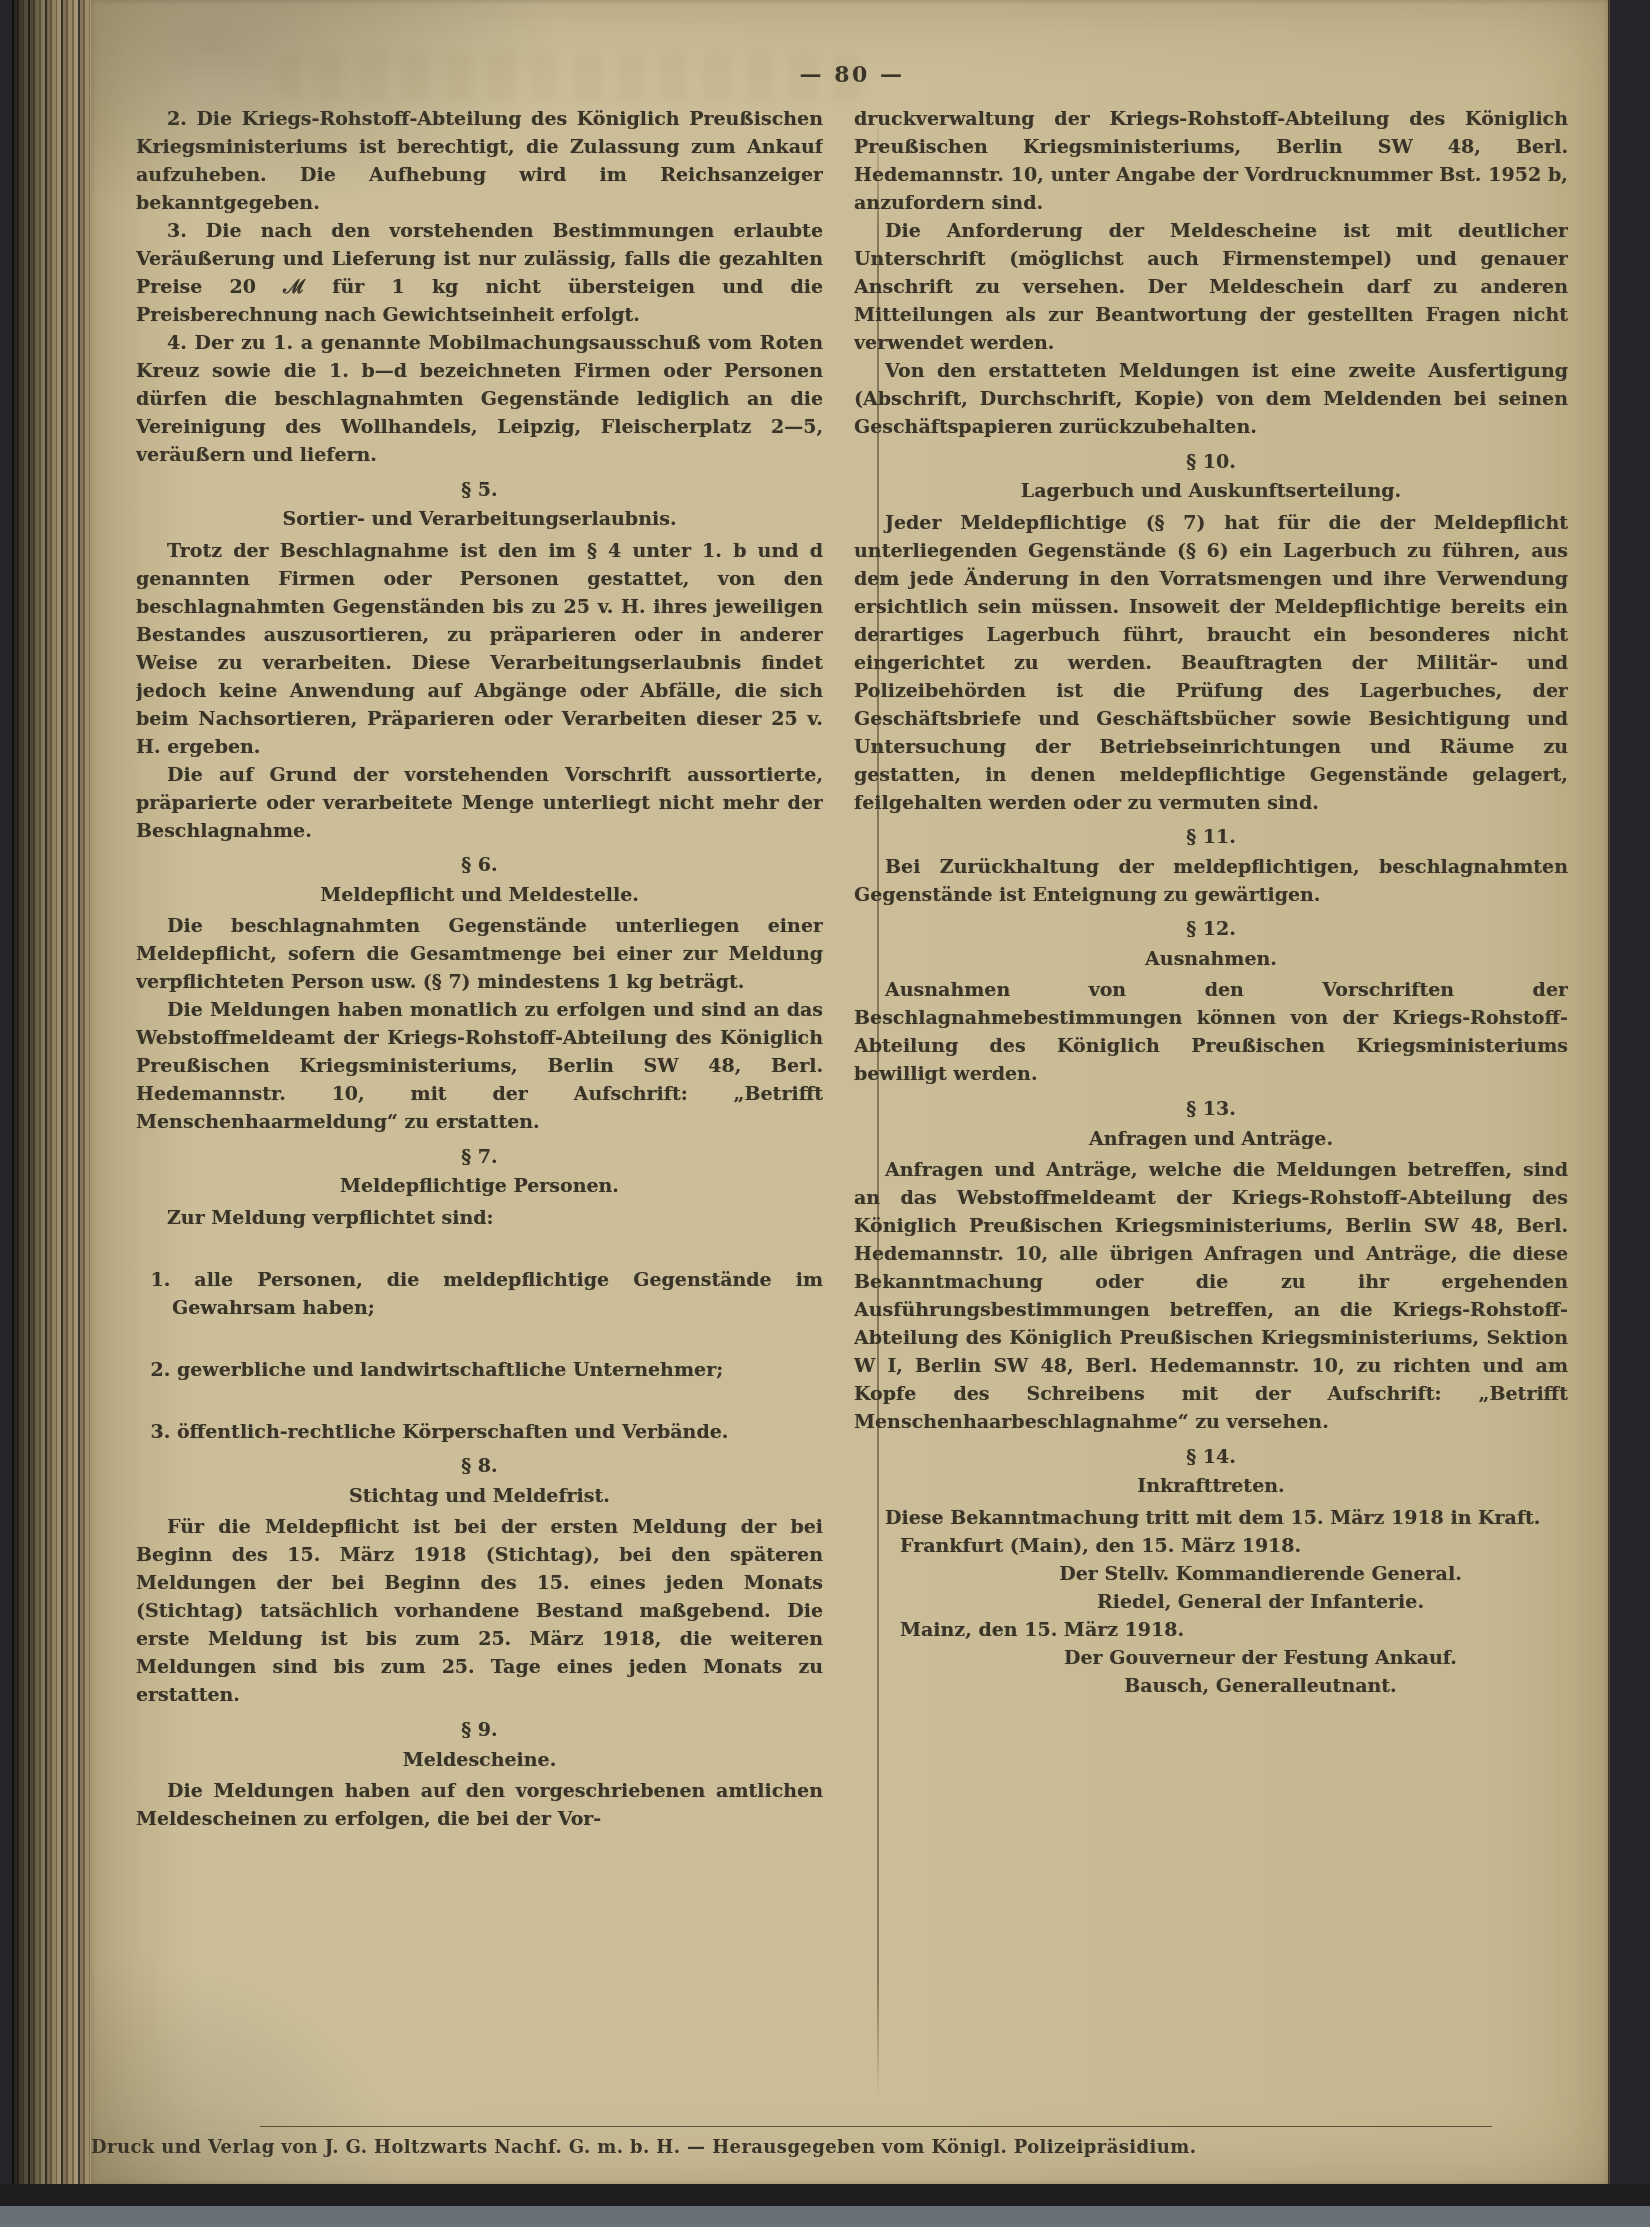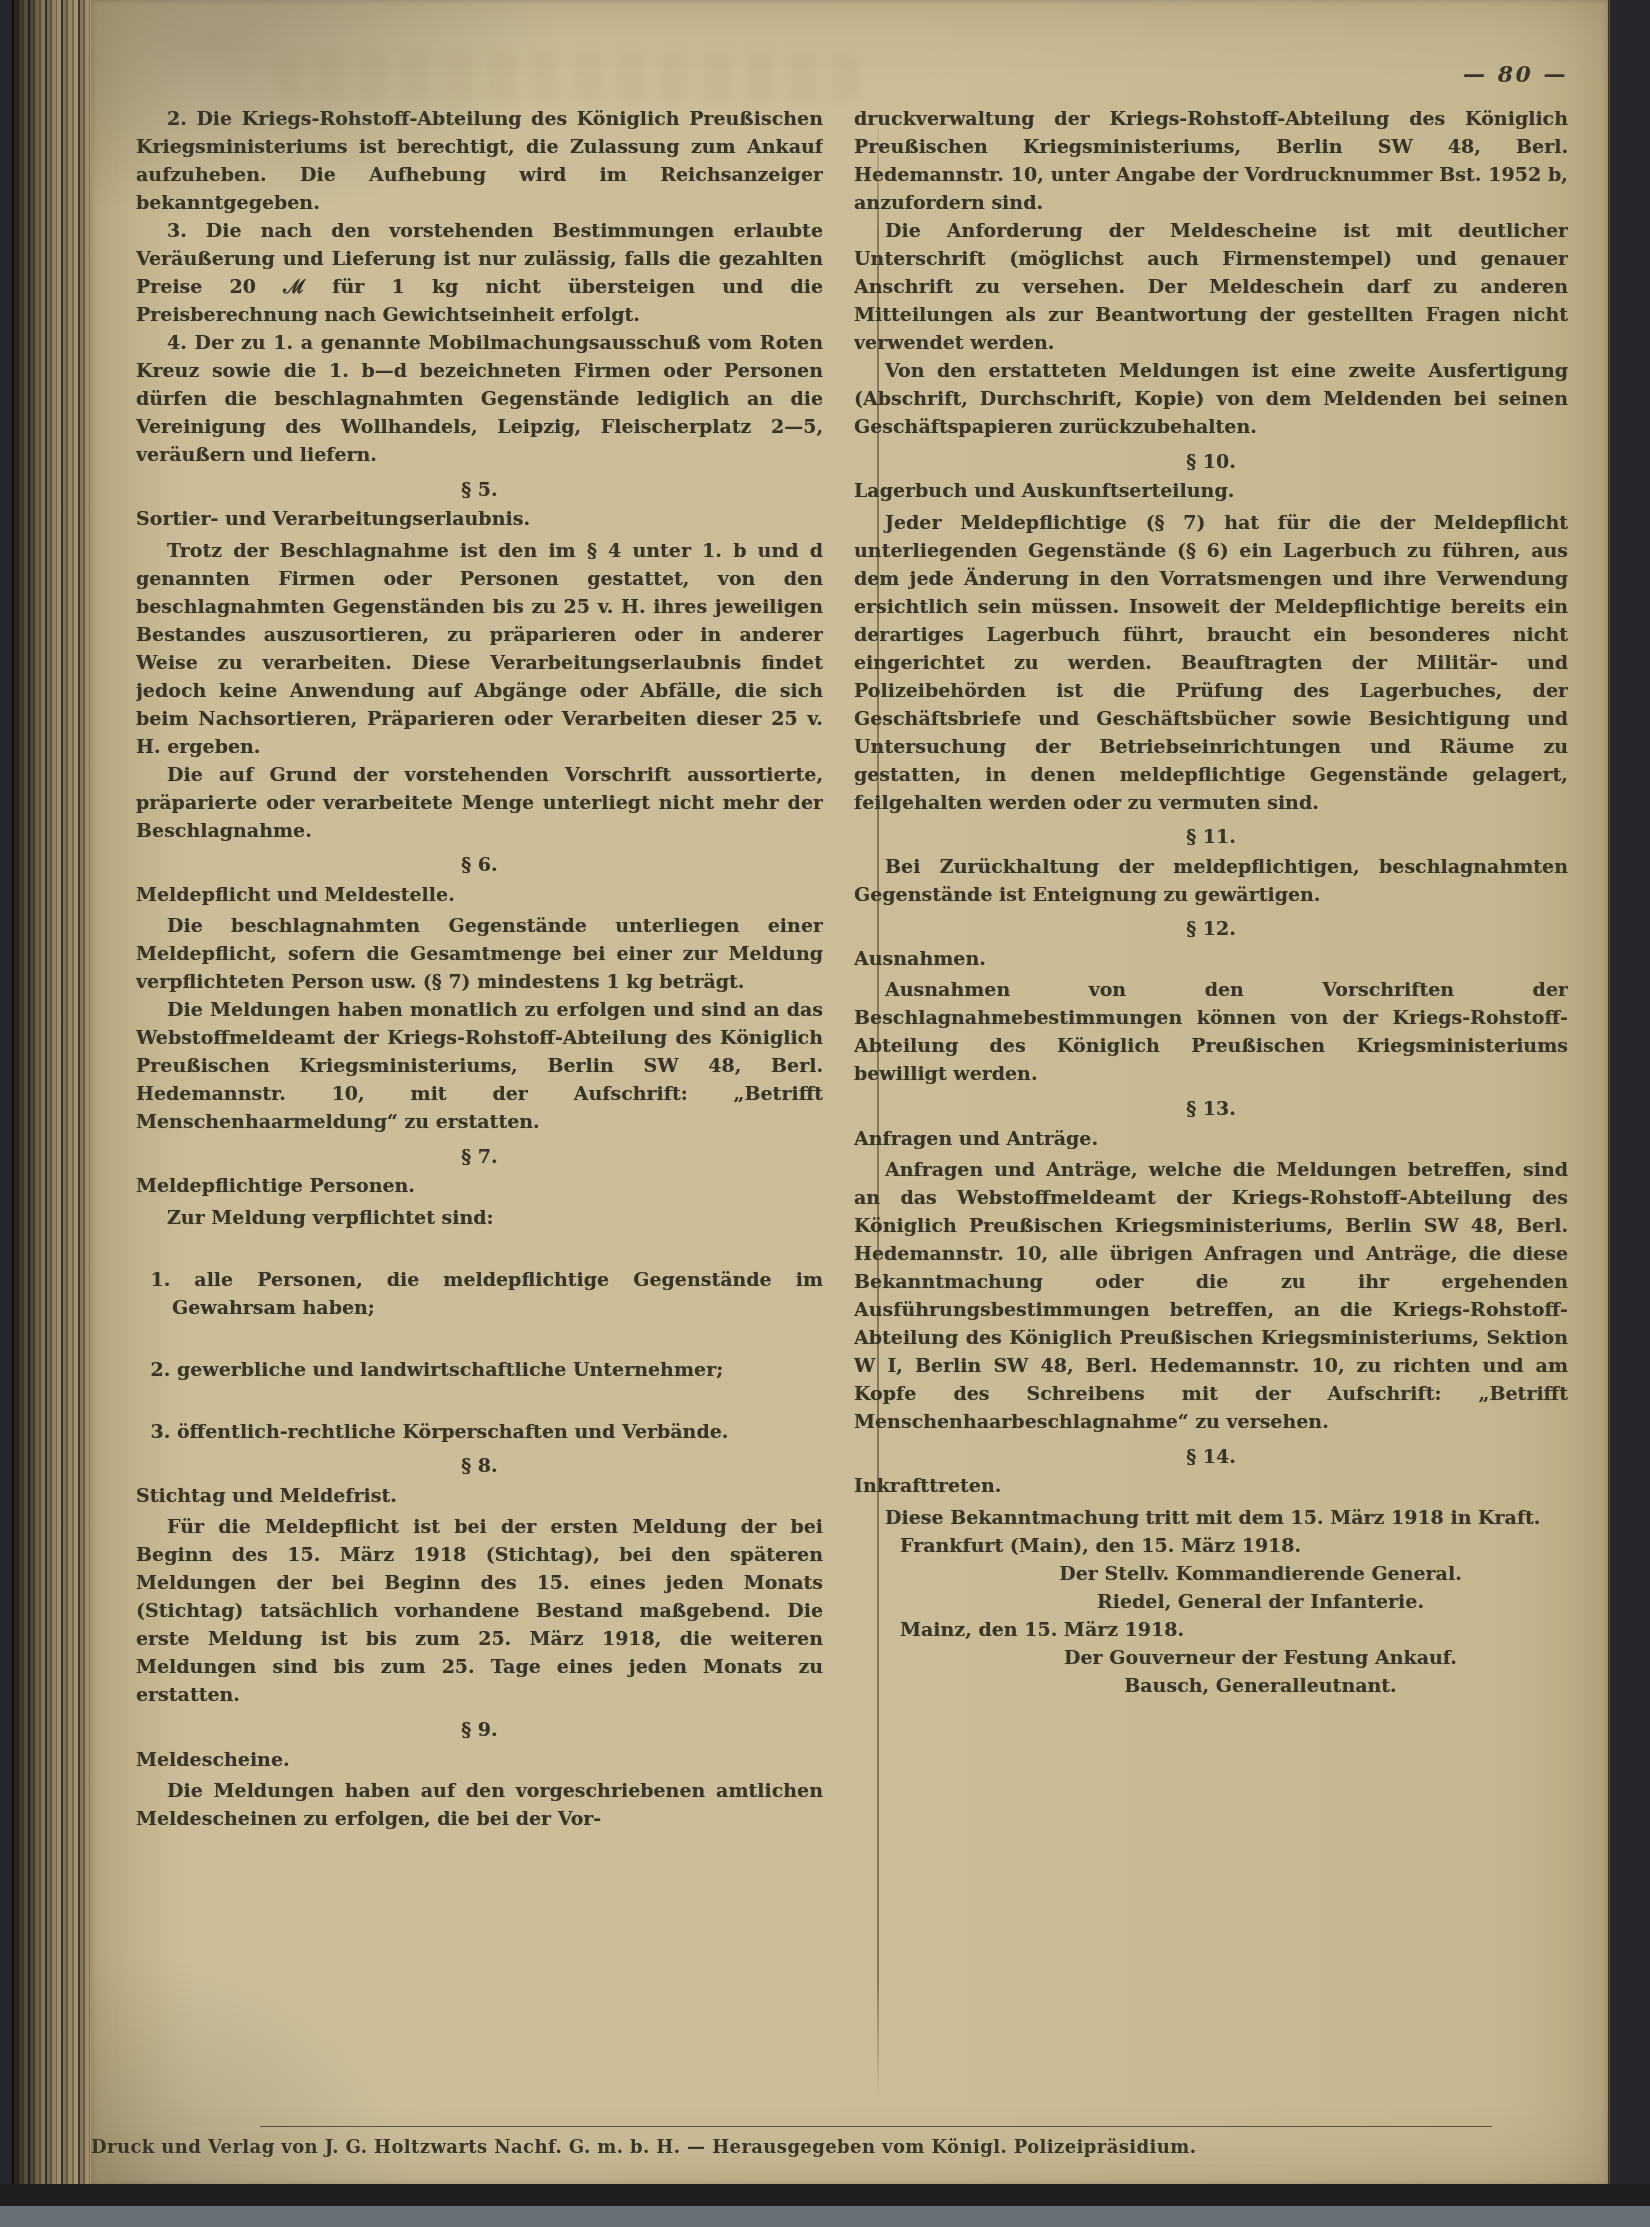--- a/index.html
+++ b/index.html
@@ -34,42 +34,41 @@
   }
   
   .ghost{
     position:absolute;left:182px;top:51px;width:594px;height:50px;
     background:repeating-linear-gradient(90deg,
       rgba(122,100,50,.35) 0 28px, rgba(122,100,50,0) 28px 43px);
     filter:blur(5px);opacity:.16;border-radius:25px;
   }
   .page-number{
     position:absolute;top:61px;left:45px;right:40px;
-    text-align:right;font-size:22px;font-weight:bold;color:#3b352a;
+    text-align:center;font-size:22px;font-weight:bold;color:#3b352a;
     letter-spacing:2.5px;
-    font-style:italic;
   }
   .text-area{
     position:absolute;top:104px;left:45px;right:40px;height:2005px;
     display:flex;overflow:hidden;
     color:#3a3428;font-size:19px;line-height:28px;font-weight:bold;
     text-shadow:0 0 0.8px rgba(58,52,40,.35);
   }
   .col{overflow:hidden;}
   .col-left{width:687px;margin-right:31px;}
   .col-right{flex:1;}
   .col-divider{
     position:absolute;left:786px;top:116px;height:1981px;width:1.7px;
     background:linear-gradient(180deg, rgba(74,62,38,0), rgba(74,62,38,.55) 6%, rgba(74,62,38,.55) 94%, rgba(74,62,38,0));
   }
   .blk{margin:0;}
   .para{text-align:justify;text-indent:31px;}
   .cont{text-indent:0;}
   .secnum{text-align:center;margin-top:6.6px;margin-bottom:1.7px;}
-  .sechead{text-align:left;margin-bottom:3.3px;}
+  .sechead{text-align:center;margin-bottom:3.3px;}
   .listitem{padding-left:36px;text-indent:-21.5px;text-align:justify;margin-top:34px;}
   .sigline{text-indent:46px;}
   .sigcenter{text-align:center;text-indent:99px;}
   .footer-rule{
     position:absolute;top:2126px;left:169px;right:116px;
     border-top:1.7px solid rgba(58,48,30,.75);
   }
   .footer-text{
     position:absolute;top:2136px;left:0;right:0;text-align:left;
     font-size:18px;font-weight:bold;color:#3a3428;letter-spacing:0.4px;

